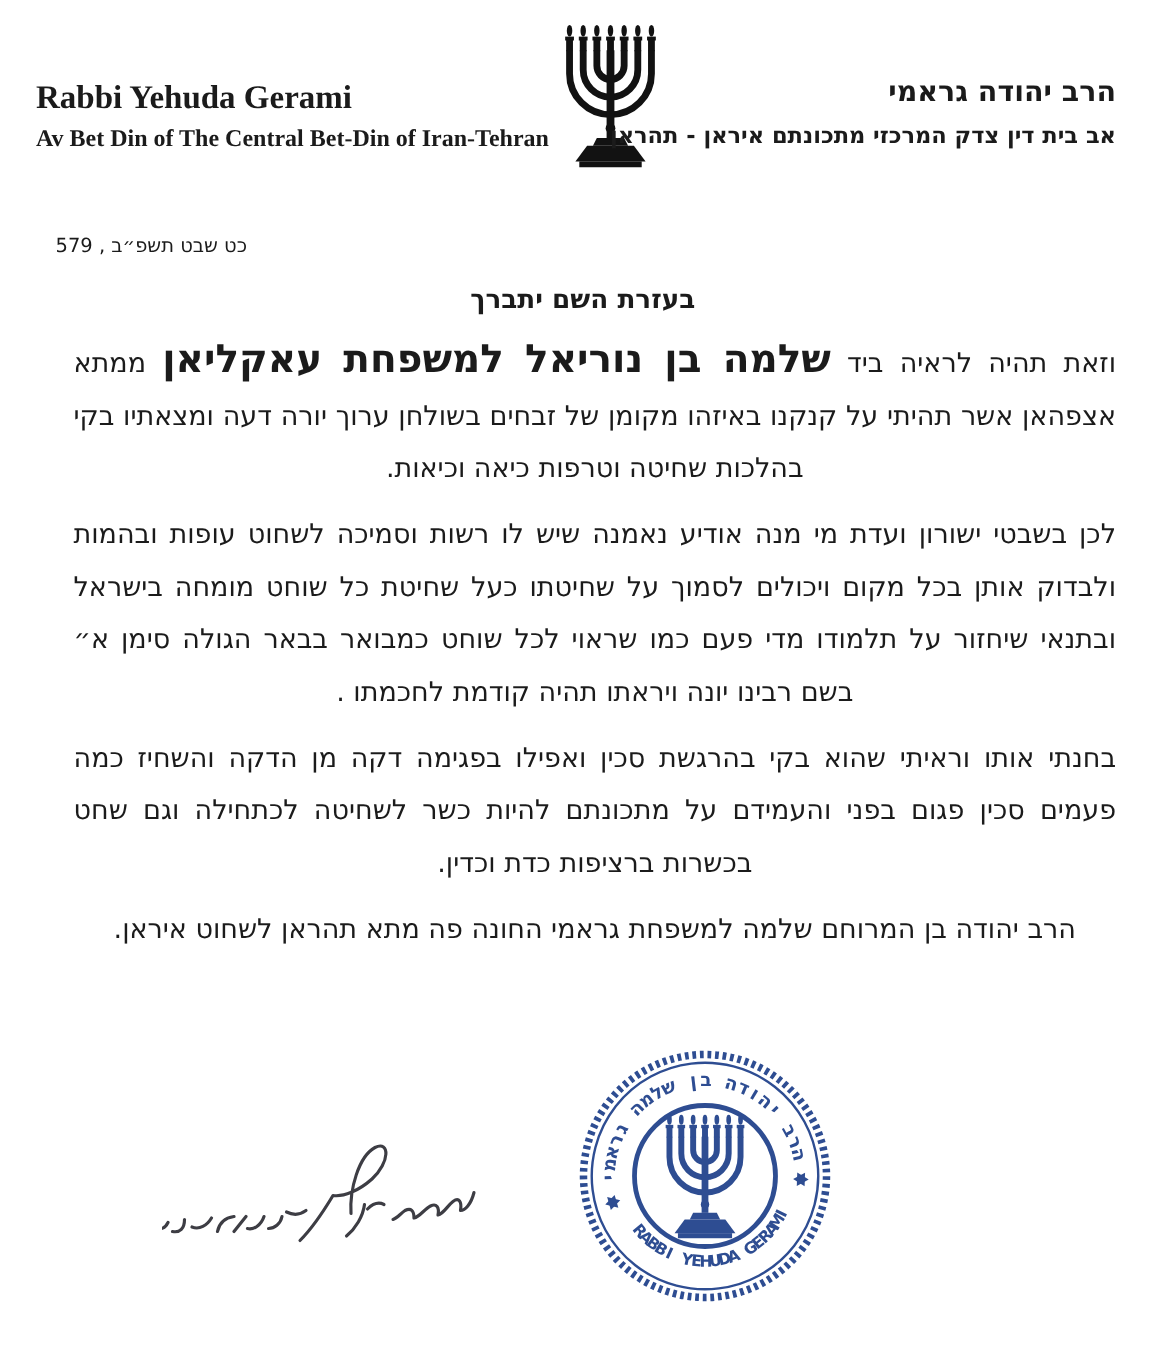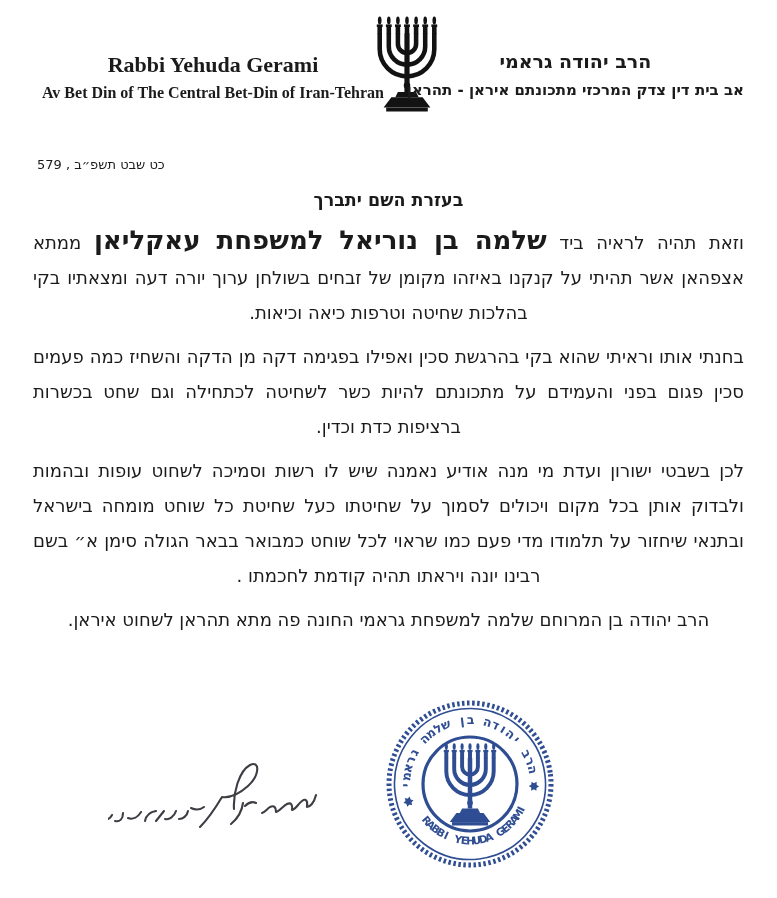--- a/index.html
+++ b/index.html
@@ -5,36 +5,36 @@
   :root{
     --ink:#1b1b1b;
     --stamp:#2e4d92;
   }
   html,body{margin:0;padding:0;background:#ffffff;}
   .page{
     position:relative;width:777px;height:898px;background:#ffffff;
     font-family:"DejaVu Sans",sans-serif;color:var(--ink);overflow:hidden;
   }
   
-  .lh-left{position:absolute;left:42px;top:52px;text-align:center;}
+  .lh-left{position:absolute;left:24px;top:52px;}
   .name-en{font-family:"Liberation Serif",serif;font-weight:bold;font-size:22px;line-height:1.15;}
   .title-en{font-family:"Liberation Serif",serif;font-weight:bold;font-size:16px;margin-top:7px;}
   .lh-center{position:absolute;left:368px;top:8px;color:#121212;}
-  .lh-right{position:absolute;right:33px;top:50px;direction:rtl;text-align:center;}
+  .lh-right{position:absolute;right:33px;top:50px;direction:rtl;text-align:right;}
   .name-he{font-weight:bold;font-size:19px;}
   .title-he{font-weight:bold;font-size:15px;margin-top:9px;}
   
   .dateline{position:absolute;left:37px;top:157px;direction:rtl;font-weight:normal;font-size:13px;}
   .letter-title{position:absolute;left:0;right:0;top:190px;text-align:center;direction:rtl;font-weight:bold;font-size:17.5px;}
   
   .body{
     position:absolute;left:33px;right:33px;top:223px;direction:rtl;
     font-size:18px;line-height:35px;text-align:justify;text-align-last:center;
   }
-  .body p{margin:0 0 9px 0;}
+  .body p{margin:0 0 9px 16px;}
   .body p.closing{margin-top:5px;}
   .big-name{font-size:26px;font-weight:bold;}
   
   .signature-svg{position:absolute;left:108px;top:745px;}
   .signature-svg path{stroke:#3d3d44;stroke-width:2.1;fill:none;stroke-linecap:round;stroke-linejoin:round;}
   .stamp-svg{position:absolute;left:384px;top:698px;color:var(--stamp);}
   .stamp-svg .ln{stroke:var(--stamp);fill:none;}
   .stamp-svg .fl{fill:var(--stamp);}
   text.stamp-he{font-family:"DejaVu Sans",sans-serif;font-size:12.5px;font-weight:bold;fill:var(--stamp);text-anchor:middle;}
   text.stamp-en{font-family:"DejaVu Sans",sans-serif;font-size:10.5px;font-weight:bold;fill:var(--stamp);text-anchor:middle;}
@@ -99,22 +99,22 @@
       <div class="name-he">הרב יהודה גראמי</div>
       <div class="title-he">אב בית דין צדק המרכזי מתכונתם איראן - תהראן</div>
     </div>
   </header>
 
   <div class="dateline">כט שבט תשפ״ב , 579</div>
   <div class="letter-title">בעזרת השם יתברך</div>
 
   <main class="body">
     <p><span>וזאת תהיה לראיה ביד </span><span class="big-name">שלמה בן נוריאל למשפחת עאקליאן</span><span> ממתא אצפהאן אשר תהיתי על קנקנו באיזהו מקומן של זבחים בשולחן ערוך יורה דעה ומצאתיו בקי בהלכות שחיטה וטרפות כיאה וכיאות.</span></p>
+    <p>לכן בשבטי ישורון ועדת מי מנה אודיע נאמנה שיש לו רשות וסמיכה לשחוט עופות ובהמות ולבדוק אותן בכל מקום ויכולים לסמוך על שחיטתו כעל שחיטת כל שוחט מומחה בישראל ובתנאי שיחזור על תלמודו מדי פעם כמו שראוי לכל שוחט כמבואר בבאר הגולה סימן א״ בשם רבינו יונה ויראתו תהיה קודמת לחכמתו .</p>
     <p>בחנתי אותו וראיתי שהוא בקי בהרגשת סכין ואפילו בפגימה דקה מן הדקה והשחיז כמה פעמים סכין פגום בפני והעמידם על מתכונתם להיות כשר לשחיטה לכתחילה וגם שחט בכשרות ברציפות כדת וכדין.</p>
-    <p>לכן בשבטי ישורון ועדת מי מנה אודיע נאמנה שיש לו רשות וסמיכה לשחוט עופות ובהמות ולבדוק אותן בכל מקום ויכולים לסמוך על שחיטתו כעל שחיטת כל שוחט מומחה בישראל ובתנאי שיחזור על תלמודו מדי פעם כמו שראוי לכל שוחט כמבואר בבאר הגולה סימן א״ בשם רבינו יונה ויראתו תהיה קודמת לחכמתו .</p>
     <p class="closing">הרב יהודה בן המרוחם שלמה למשפחת גראמי החונה פה מתא תהראן לשחוט איראן.</p>
   </main>
 
   <svg class="signature-svg" width="215" height="100" viewBox="0 0 215 100">
     <path d="M208,50 c-2,8 -6,12 -9,12 c1,-6 -1,-9 -5,-6 c-4,3 -6,8 -10,9 c1,-5 -1,-8 -5,-6 c-4,2 -7,7 -11,8 c0,-5 -2,-7 -6,-5 c-3,2 -5,5 -8,6"></path>
     <path d="M148,58 c-4,-2 -8,0 -11,3 m-2,-3 c-1,8 -6,16 -12,21"></path>
     <path d="M126,64 c-1,-16 5,-38 16,-44 c10,-5 10,10 -2,21 c-9,8 -19,12 -26,11 c-6,10 -14,22 -22,30"></path>
     <path d="M96,62 c-4,3 -9,3 -13,1 m-3,3 c-1,5 -5,8 -9,8"></path>
     <path d="M68,66 c-2,6 -7,9 -11,8 m-1,-8 l-8,10 m0,-10 c-7,1 -10,5 -11,10 m-4,-9 c-3,5 -8,8 -13,6 m-5,-5 c0,6 -3,9 -8,8 m-3,-6 c-2,4 -5,5 -7,3"></path>
   </svg>

